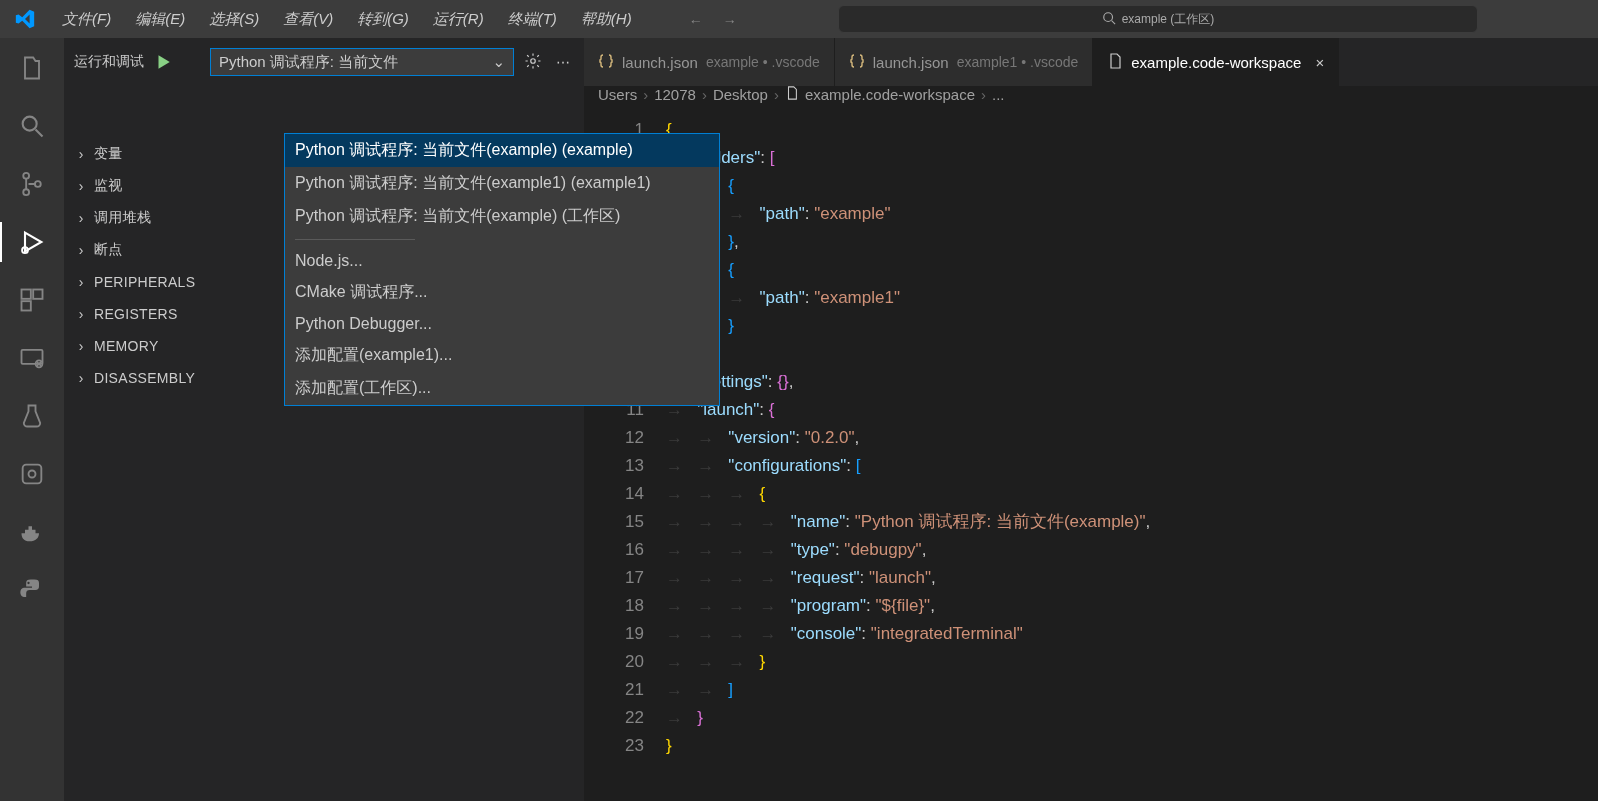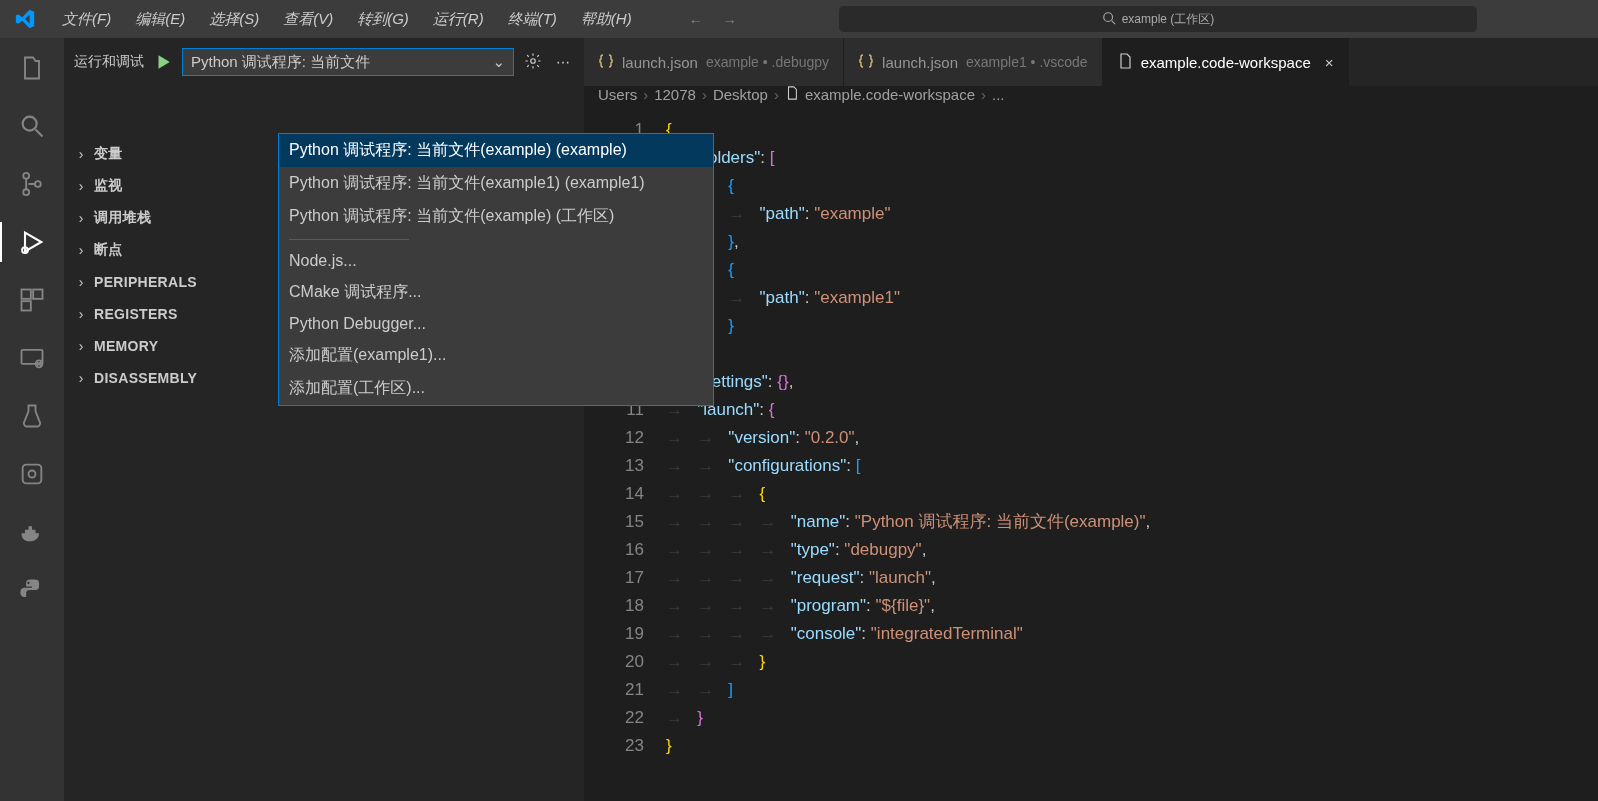--- a/index.html
+++ b/index.html
@@ -21,29 +21,29 @@
 .act-item { width:48px; height:40px; display:flex; align-items:center; justify-content:center; color:#858585; position:relative; }
 .act-item.active { color:#ffffff; }
 .act-item.active::before { content:""; position:absolute; left:-8px; top:0; bottom:0; width:2px; background:#fff; }
 .act-item svg { width:28px; height:28px; }
 
 
 .sidebar { width:520px; background:#252526; display:flex; flex-direction:column; position:relative;gap:48px; }
 .sb-header { display:flex; align-items:center; height:48px; padding:0 10px; gap:8px; }
 .sb-title { font-size:14px; color:#ccc; white-space:nowrap; }
 .run-btn { color:#89d185; width:22px; height:22px; display:flex; align-items:center; justify-content:center; }
-.config-select { flex:1; border:1px solid #007fd4; background:#3c3c3c; color:#ccc; height:28px; display:flex; align-items:center; padding:0 8px; font-size:15px; justify-content:space-between; }
+.config-select { flex:1; border:1px solid #007fd4; background:#3c3c3c; color:#ccc; height:28px; display:flex; align-items:center; padding:0 8px; font-size:15px; justify-content:space-between;margin-left:28px; }
 .gear, .dots { color:#ccc; width:22px; text-align:center; }
 .sb-sections { padding-top:4px; }
 .sb-sec { display:flex; align-items:center; height:32px; padding-left:10px; color:#ccc; font-size:14px; gap:6px; }
 .sb-sec .chev { width:14px; text-align:center; color:#ccc; }
-.sb-sec .lbl { font-weight:700; letter-spacing:0.3px; }
-
-
-.dropdown { position:absolute; top:95px; left:214px; width:436px; background:#3c3c3c; border:1px solid #007fd4; z-index:50; font-size:16px; }
+.sb-sec .lbl { font-weight:400; letter-spacing:0.3px; }
+
+
+.dropdown { position:absolute; top:95px; left:220px; width:436px; background:#3c3c3c; border:1px solid #007fd4; z-index:50; font-size:16px; }
 .dd-item { padding:6px 10px; color:#ccc; cursor:default; }
 .dd-item.sel { background:#04395e; color:#fff; }
 .dd-sep { border-top:1px solid #5a5a5a; margin:6px 10px; width:120px; }
 
 
 .editor-area { flex:1; display:flex; flex-direction:column; background:#1e1e1e; }
 .tabs { height:48px; background:#252526; display:flex; align-items:stretch; }
 .tab { display:flex; align-items:center; gap:8px; padding:9px 14px; color:#969696; background:#2d2d2d; border-right:1px solid #1e1e1e; font-size:15px; }
 .tab.active { background:#1e1e1e; color:#fff; }
 .tab .label-main { color:inherit; }
@@ -234,21 +234,21 @@
   </div>
 
   <div class="editor-area">
     <div class="tabs">
       <div class="tab">
         <span><svg width="16" height="16" viewBox="0 0 16 16">
               <path d="M5 2c-1 0-2 1-2 2v2c0 1-1 1-1 1v2s1 0 1 1v2c0 1 1 2 2 2" fill="none" stroke="#d7ba7d" stroke-width="1.4"></path>
               <path d="M11 2c1 0 2 1 2 2v2c0 1 1 1 1 1v2s-1 0-1 1v2c0 1-1 2-2 2" fill="none" stroke="#d7ba7d" stroke-width="1.4"></path>
             </svg></span>
         <span class="label-main">launch.json</span>
-        <span class="label-sub">example • .debugpy</span>
+        <span class="label-sub">example • .vscode</span>
       </div>
       <div class="tab">
         <span><svg width="16" height="16" viewBox="0 0 16 16">
               <path d="M5 2c-1 0-2 1-2 2v2c0 1-1 1-1 1v2s1 0 1 1v2c0 1 1 2 2 2" fill="none" stroke="#d7ba7d" stroke-width="1.4"></path>
               <path d="M11 2c1 0 2 1 2 2v2c0 1 1 1 1 1v2s-1 0-1 1v2c0 1-1 2-2 2" fill="none" stroke="#d7ba7d" stroke-width="1.4"></path>
             </svg></span>
         <span class="label-main">launch.json</span>
         <span class="label-sub">example1 • .vscode</span>
       </div>
       <div class="tab active">

